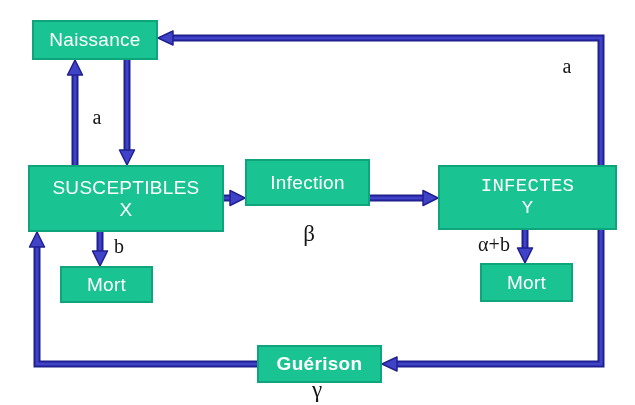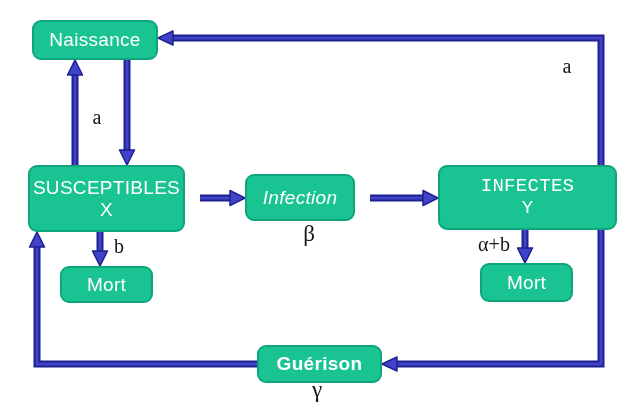--- a/index.html
+++ b/index.html
@@ -37,21 +37,21 @@
     fill: var(--arrow-core, #4043c8);
     stroke: var(--arrow-dark, #1f2190);
     stroke-width: 1.5;
     stroke-linejoin: round;
   }
   .node {
     position: absolute;
     z-index: 1;
     background: var(--node-fill, #19c492);
     border: 2px solid var(--node-border, #0ea57c);
-    border-radius: 9px;
+    border-radius: 0;
     color: var(--node-text, #ffffff);
     display: flex;
     flex-direction: column;
     align-items: center;
     justify-content: center;
     text-align: center;
     font-size: 19px;
     line-height: 1.15;
     box-sizing: border-box;
     letter-spacing: 0.3px;
@@ -123,26 +123,26 @@
       <line class="shaft-outer" x1="525" y1="230" x2="525" y2="250"></line>
       <line class="shaft-inner" x1="525" y1="230" x2="525" y2="250"></line>
       <polygon class="arrow-head" points="517.5,248 525,263 532.5,248"></polygon>
     </g>
   </svg>
 
   <div class="node" style="left:32px; top:20px; width:126px; height:40px;">
     <span>Naissance</span>
   </div>
 
-  <div class="node" style="left:28px; top:165px; width:157px; height:67px;">
+  <div class="node" style="left:28px; top:165px; width:196px; height:67px;">
     <span>SUSCEPTIBLES</span>
     <span>X</span>
   </div>
 
-  <div class="node" style="left:245px; top:174px; width:110px; height:47px;font-style:italic;">
+  <div class="node" style="left:245px; top:159px; width:125px; height:47px;">
     <span>Infection</span>
   </div>
 
   <div class="node" style="left:438px; top:165px; width:179px; height:65px;font-family:Liberation Mono, monospace;">
     <span>INFECTES</span>
     <span>Y</span>
   </div>
 
   <div class="node" style="left:60px; top:266px; width:93px; height:37px;">
     <span>Mort</span>

